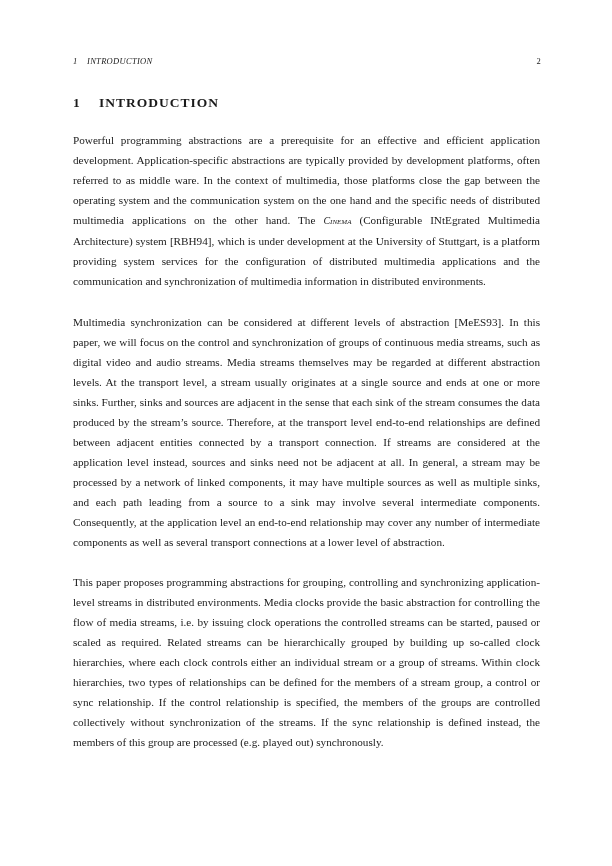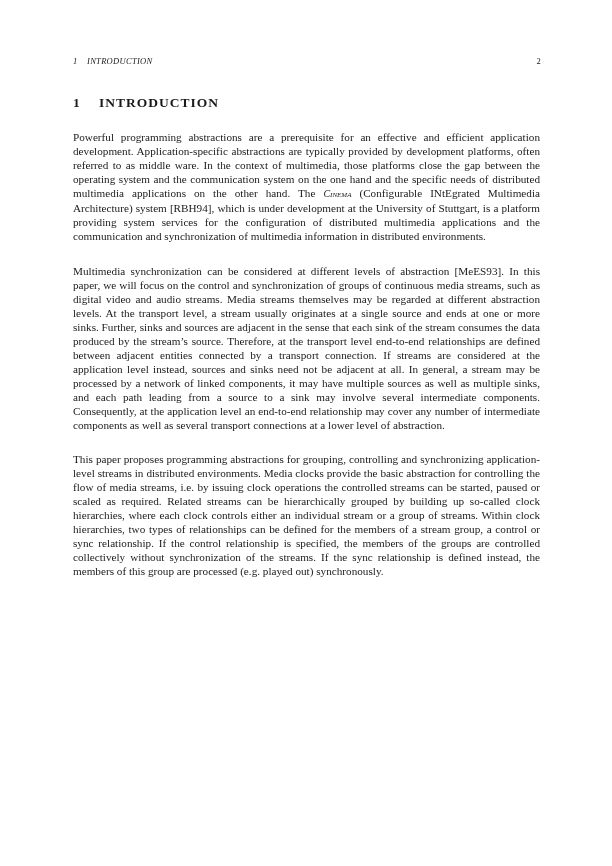--- a/index.html
+++ b/index.html
@@ -6,21 +6,21 @@
   body { width: 612px; height: 866px; position: relative; overflow: hidden;
          font-family: "Liberation Serif", "DejaVu Serif", serif; color: #1a1a1a; }
   .running-header { position: absolute; top: 56px; left: 73px; width: 468px;
          font-size: 8.5px; font-style: italic; letter-spacing: 0.3px; }
   .running-header .sec-num { display: inline-block; width: 14px; }
   .running-header .page-num { position: absolute; right: 0; top: 0; font-style: normal; }
   .section-title { position: absolute; top: 95px; left: 73px; margin: 0;
          font-size: 13.5px; font-weight: bold; letter-spacing: 1px; }
   .section-title .num { display: inline-block; width: 26px; }
   .body-text { position: absolute; top: 130px; left: 73px; width: 467px; }
-  .body-text p { margin: 0 0 20.5px 0; font-size: 11.2px; line-height: 14px;
+  .body-text p { margin: 0 0 20.5px 0; font-size: 11.2px; line-height: 20px;
          text-align: justify; hyphens: manual; }
   .smallcaps { font-variant: small-caps; font-style: italic; font-size: 10px; }
 </style>
 </head>
 <body>
 
 <div class="running-header">
   <span class="sec-num">1</span><span>INTRODUCTION</span>
   <span class="page-num">2</span>
 </div>

